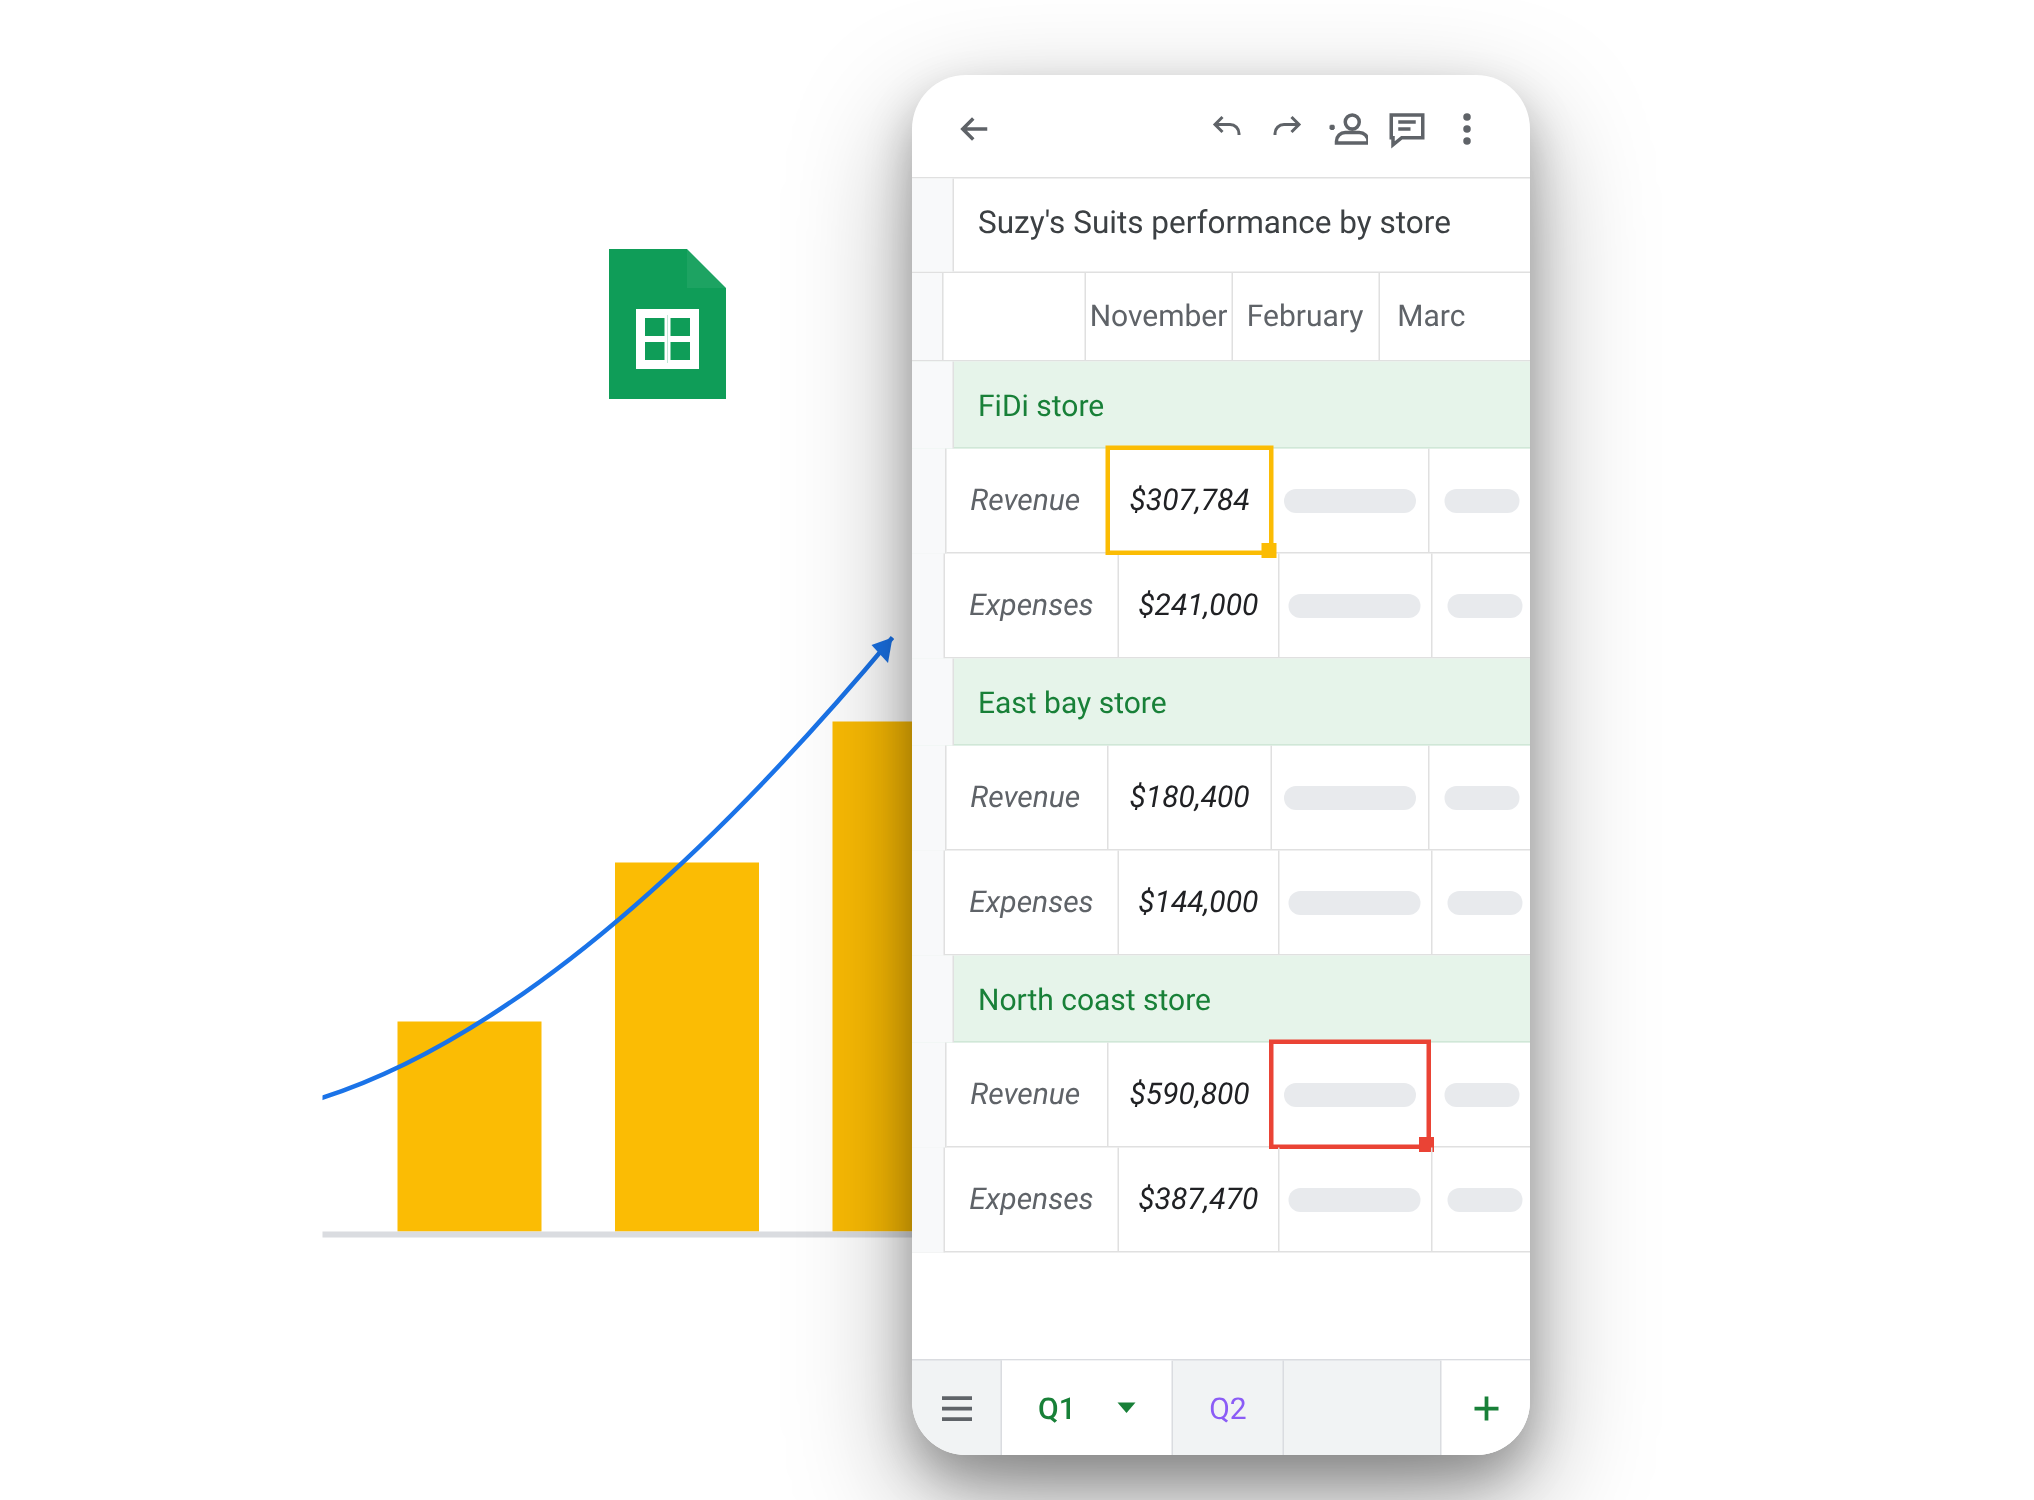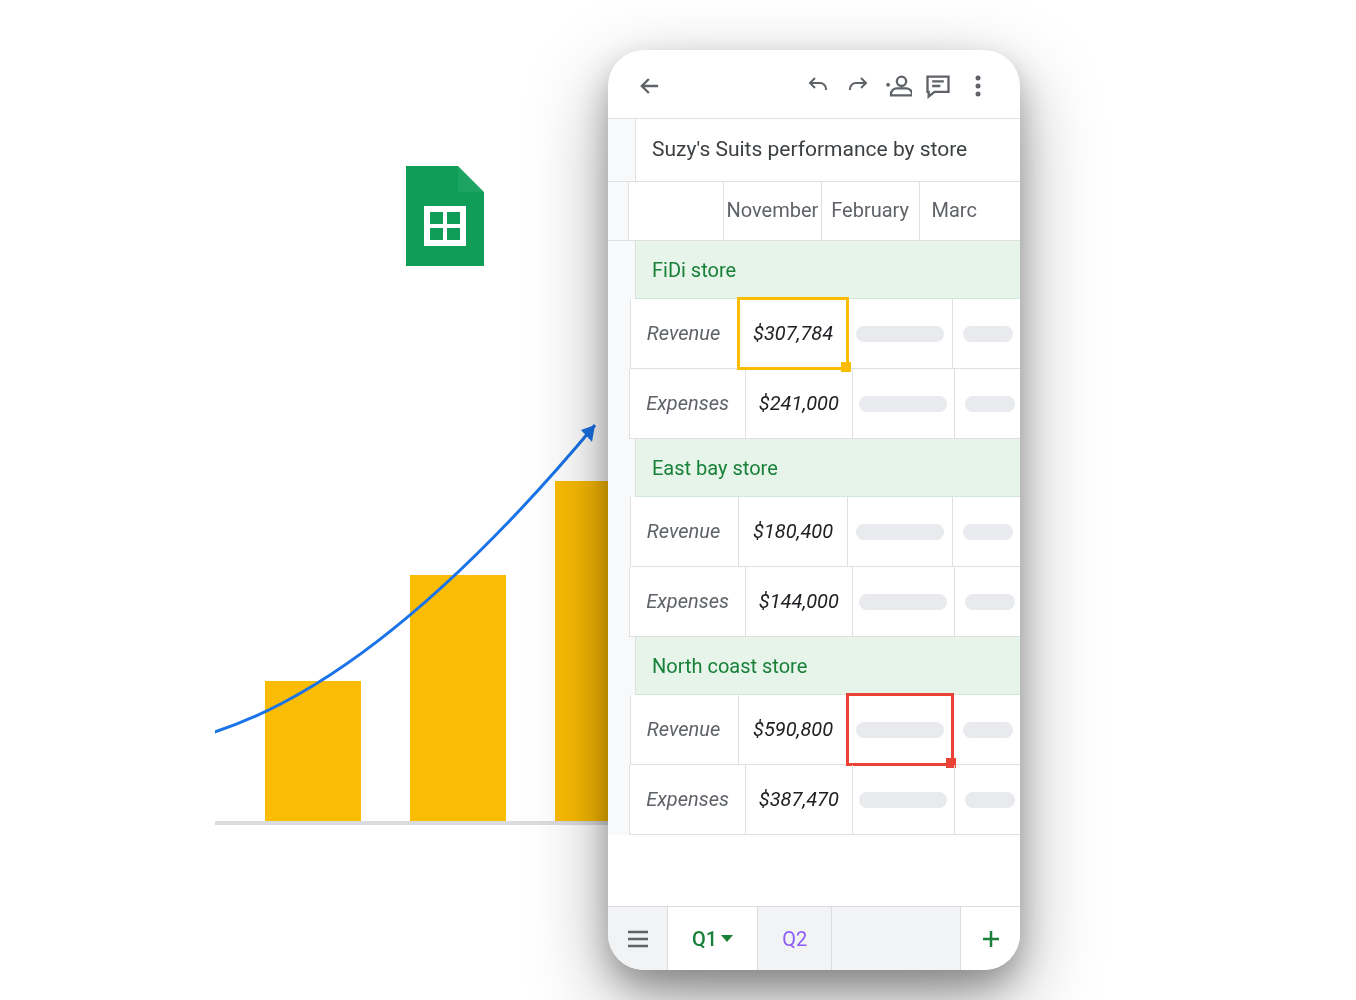--- a/index.html
+++ b/index.html
@@ -59,21 +59,21 @@
     .placeholder-pill-small { width: 50px; height: 16px; background: #e8eaed; border-radius: 8px; }
     
     .selected-yellow { position: absolute; inset: -2px; border: 3px solid #fbbc04; pointer-events: none; }
     .selected-yellow::after { content: ""; position: absolute; right: -5px; bottom: -5px; width: 10px; height: 10px; background: #fbbc04; }
     .selected-red { position: absolute; inset: -2px; border: 3px solid #ea4335; pointer-events: none; }
     .selected-red::after { content: ""; position: absolute; right: -5px; bottom: -5px; width: 10px; height: 10px; background: #ea4335; }
     
     
     .tab-bar { position: absolute; bottom: 0; left: 0; right: 0; height: 64px; display: flex; border-top: 1px solid #dadce0; background: #f1f3f4; }
     .tab-menu { width: 60px; display: flex; align-items: center; justify-content: center; border-right: 1px solid #dadce0; }
-    .tab { padding: 0 24px; display: flex; align-items: center; gap: 4px; border-right: 1px solid #dadce0; font-size: 20px; cursor: pointer; }
+    .tab { padding: 0 24px; display: flex; align-items: center; gap: 28px; border-right: 1px solid #dadce0; font-size: 20px; cursor: pointer; }
     .tab-active { background: #fff; color: #188038; font-weight: 500; }
     .tab-inactive { color: #8b5cf6; }
     .tab-spacer { flex: 1; }
     .tab-add { width: 60px; display: flex; align-items: center; justify-content: center; background: #fff; border-left: 1px solid #dadce0; }
     .chevron-down { width: 0; height: 0; border-left: 6px solid transparent; border-right: 6px solid transparent; border-top: 7px solid #188038; }
     
     .truncated-store { display: flex; background: #e6f4ea; height: 32px; align-items: center; position: relative; overflow: hidden; }
     .truncated-store .gutter-cell { height: 32px; background: #f8f9fa; }
   </style>
 </head>

